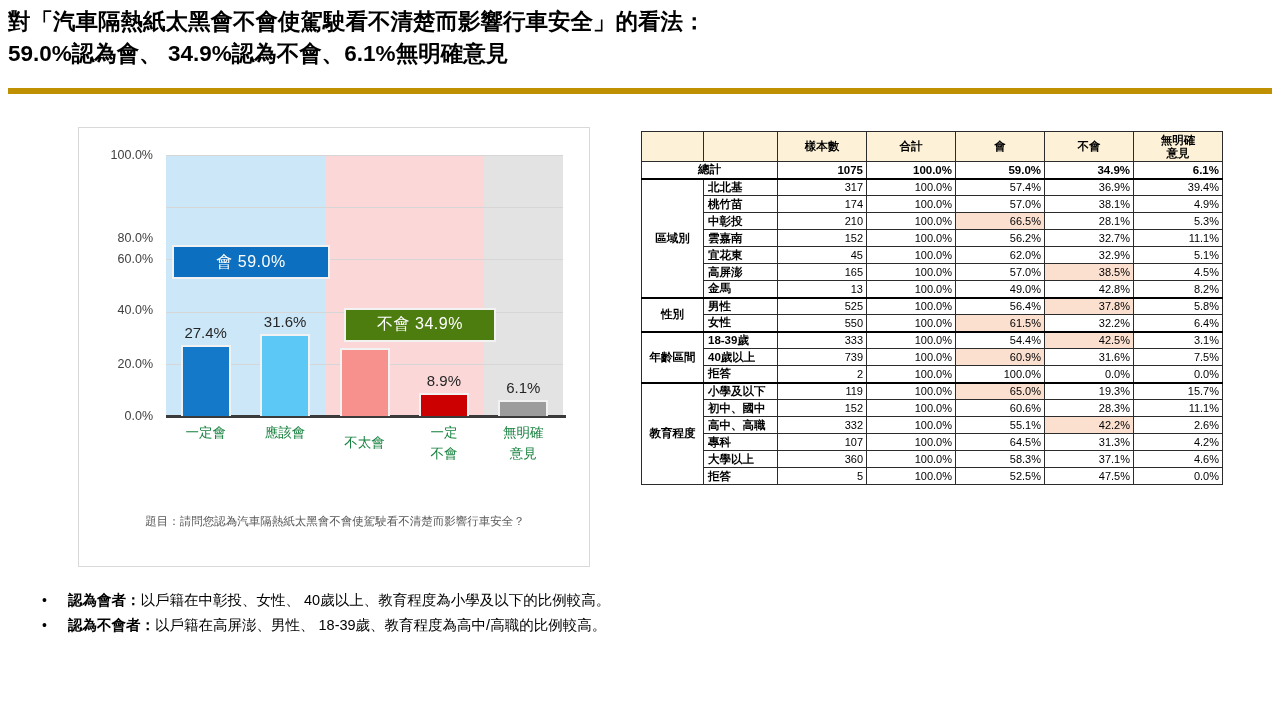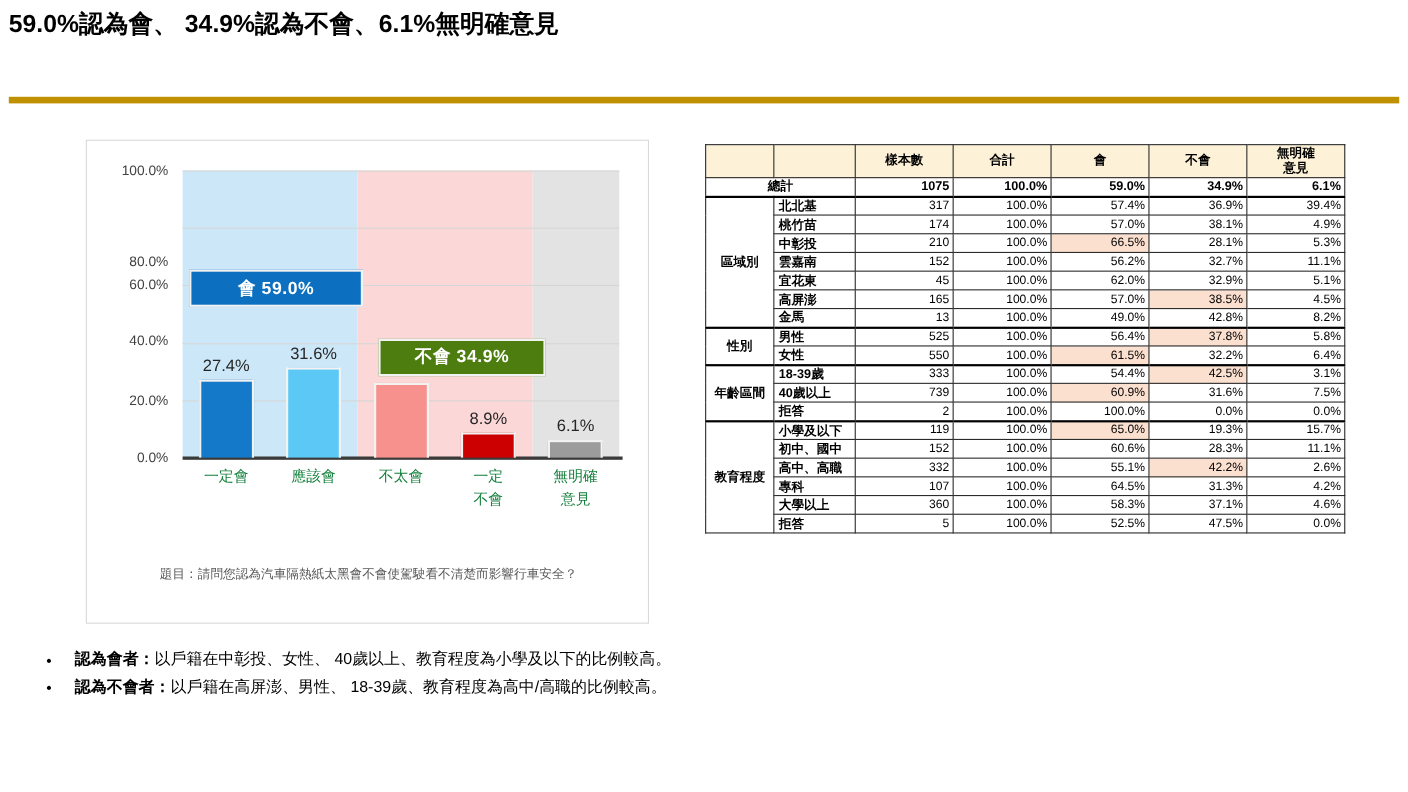--- a/index.html
+++ b/index.html
@@ -51,21 +51,21 @@
     border:2px solid #f2f2f2;border-bottom:none;
   }
   .barval{
     position:absolute;text-align:center;font-size:15px;color:#262626;
     white-space:nowrap;
   }
 
   
   .callout{
     position:absolute;display:flex;align-items:center;justify-content:center;
-    color:#fff;font-size:16px;font-weight:700;letter-spacing:.5px;
+    color:#fff;font-size:16px;font-weight:400;letter-spacing:.5px;
     border:2px solid #f2f2f2;box-sizing:border-box;
   }
 
   
   #xlabels{position:absolute;left:87px;top:294px;width:400px;height:60px;}
   .xlab{
     position:absolute;top:0;text-align:center;font-size:13.5px;color:#15803d;
     line-height:21px;
   }
 
@@ -103,20 +103,21 @@
   }
   .bullet .dot{
     position:absolute;left:6px;top:0px;font-size:14px;line-height:22.5px;
   }
   .bullet b{font-weight:bold;}
 </style>
 </head>
 <body>
 
 <div id="title-block">
+  <div class="title-line">對「汽車隔熱紙太黑會不會使駕駛看不清楚而影響行車安全」的看法：</div>
   <div class="title-line">59.0%認為會、 34.9%認為不會、6.1%無明確意見</div>
 </div>
 <div id="gold-rule"></div>
 
 <div id="chart-card">
   <div id="plot-wrap">
     <div id="yaxis">
         <div class="ylab" style="top: 288px;">0.0%</div>
         <div class="ylab" style="top: 235.8px;">20.0%</div>
         <div class="ylab" style="top: 182px;">40.0%</div>
@@ -147,21 +148,21 @@
         <div class="callout" style="left: 178px; width: 152px; height: 34px; bottom: 74.089px; background: #4d7c0f; z-index: 4;">不會 34.9%</div>
       </div>
     <div id="xaxisline"></div>
     <div id="xlabels">
         <div class="xlab" style="left: -0.3px; width: 80px;">
           <div>一定會</div>
         </div>
         <div class="xlab" style="left: 79.1px; width: 80px;">
           <div>應該會</div>
         </div>
-        <div class="xlab" style="left: 158.5px; width: 80px;">
+        <div class="xlab" style="left: 158.5px; width: 80px; margin-top: 10px;">
           <div>不太會</div>
         </div>
         <div class="xlab" style="left: 237.9px; width: 80px;">
           <div>一定</div>
           <div>不會</div>
         </div>
         <div class="xlab" style="left: 317.3px; width: 80px;">
           <div>無明確</div>
           <div>意見</div>
         </div>

